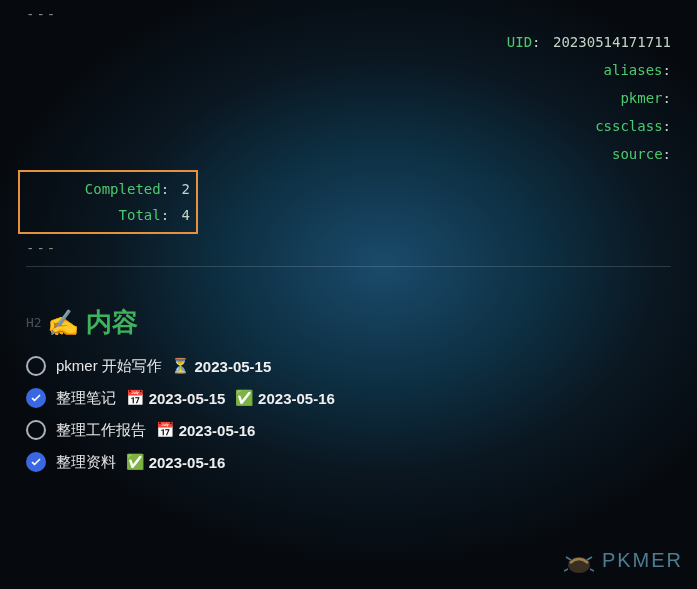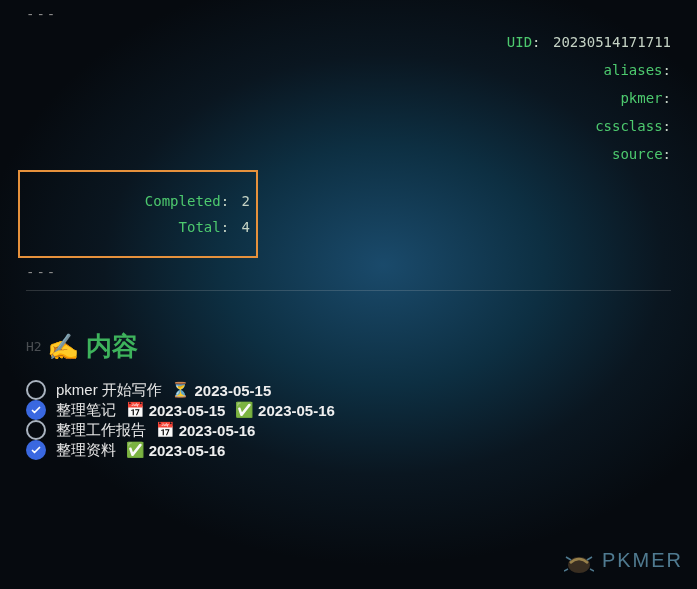--- a/index.html
+++ b/index.html
@@ -25,22 +25,22 @@
     padding: 6px 0;
     color: #4dc96e;
     text-align: right;
   }
   .meta-key { color: #4dc96e; }
   .meta-colon { color: #c5d3c5; }
   .meta-value { color: #c5d3c5; margin-left: 4px; }
   .highlight-box {
     border: 2px solid #e6913c;
     margin-left: -8px;
-    padding: 16px 6px;
-    width: 240px;
+    padding: 4px 6px;
+    width: 180px;
     margin-top: 2px;
   }
   .highlight-box .meta-line { padding: 5px 0; }
   .sep-line {
     border: none;
     border-top: 1px solid rgba(200,200,200,0.2);
     margin-top: 4px;
     margin-bottom: 30px;
   }
   .heading-row {
@@ -59,20 +59,21 @@
   }
   .heading-text {
     color: #3eb35c;
     font-size: 26px;
     font-weight: bold;
     font-family: Liberation Serif, serif;
   }
   .task-list {
     display: flex;
     flex-direction: column;
+    gap: 12px;
     font-family: -apple-system, 'Segoe UI', sans-serif;
     font-size: 15px;
     color: #e6e6e6;
   }
   .task-row {
     display: flex;
     align-items: center;
     gap: 10px;
   }
   .checkbox {

